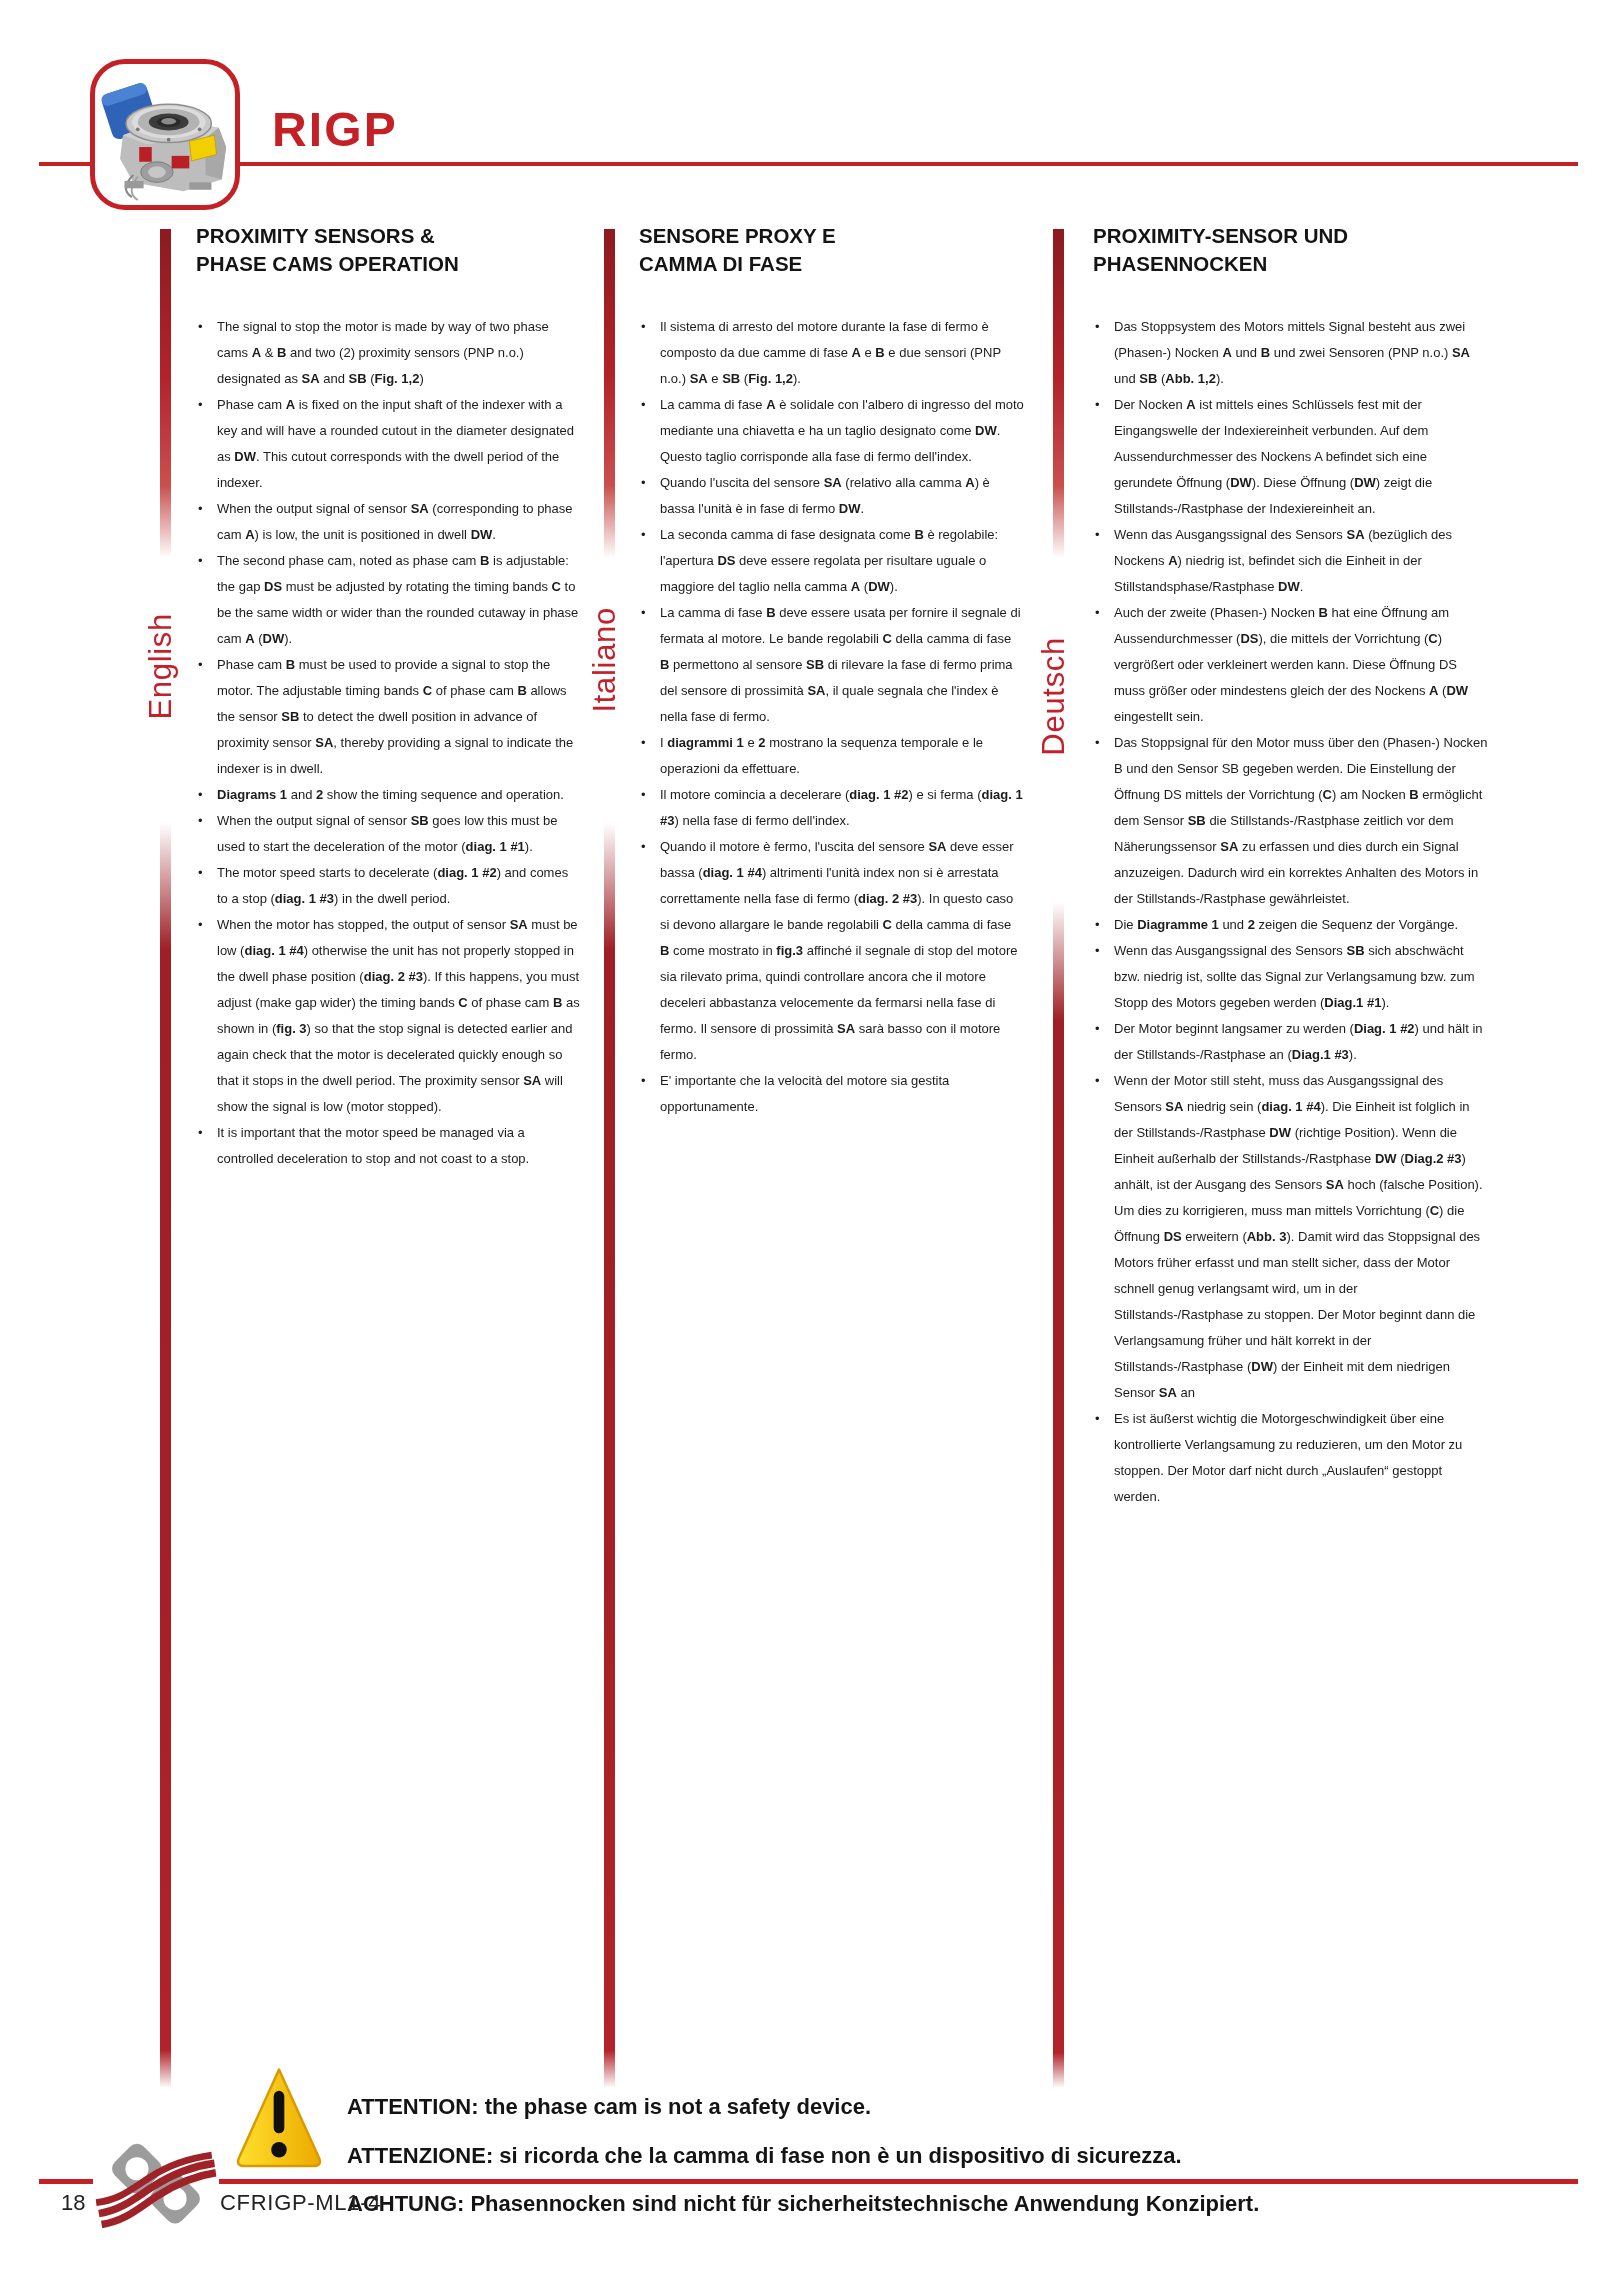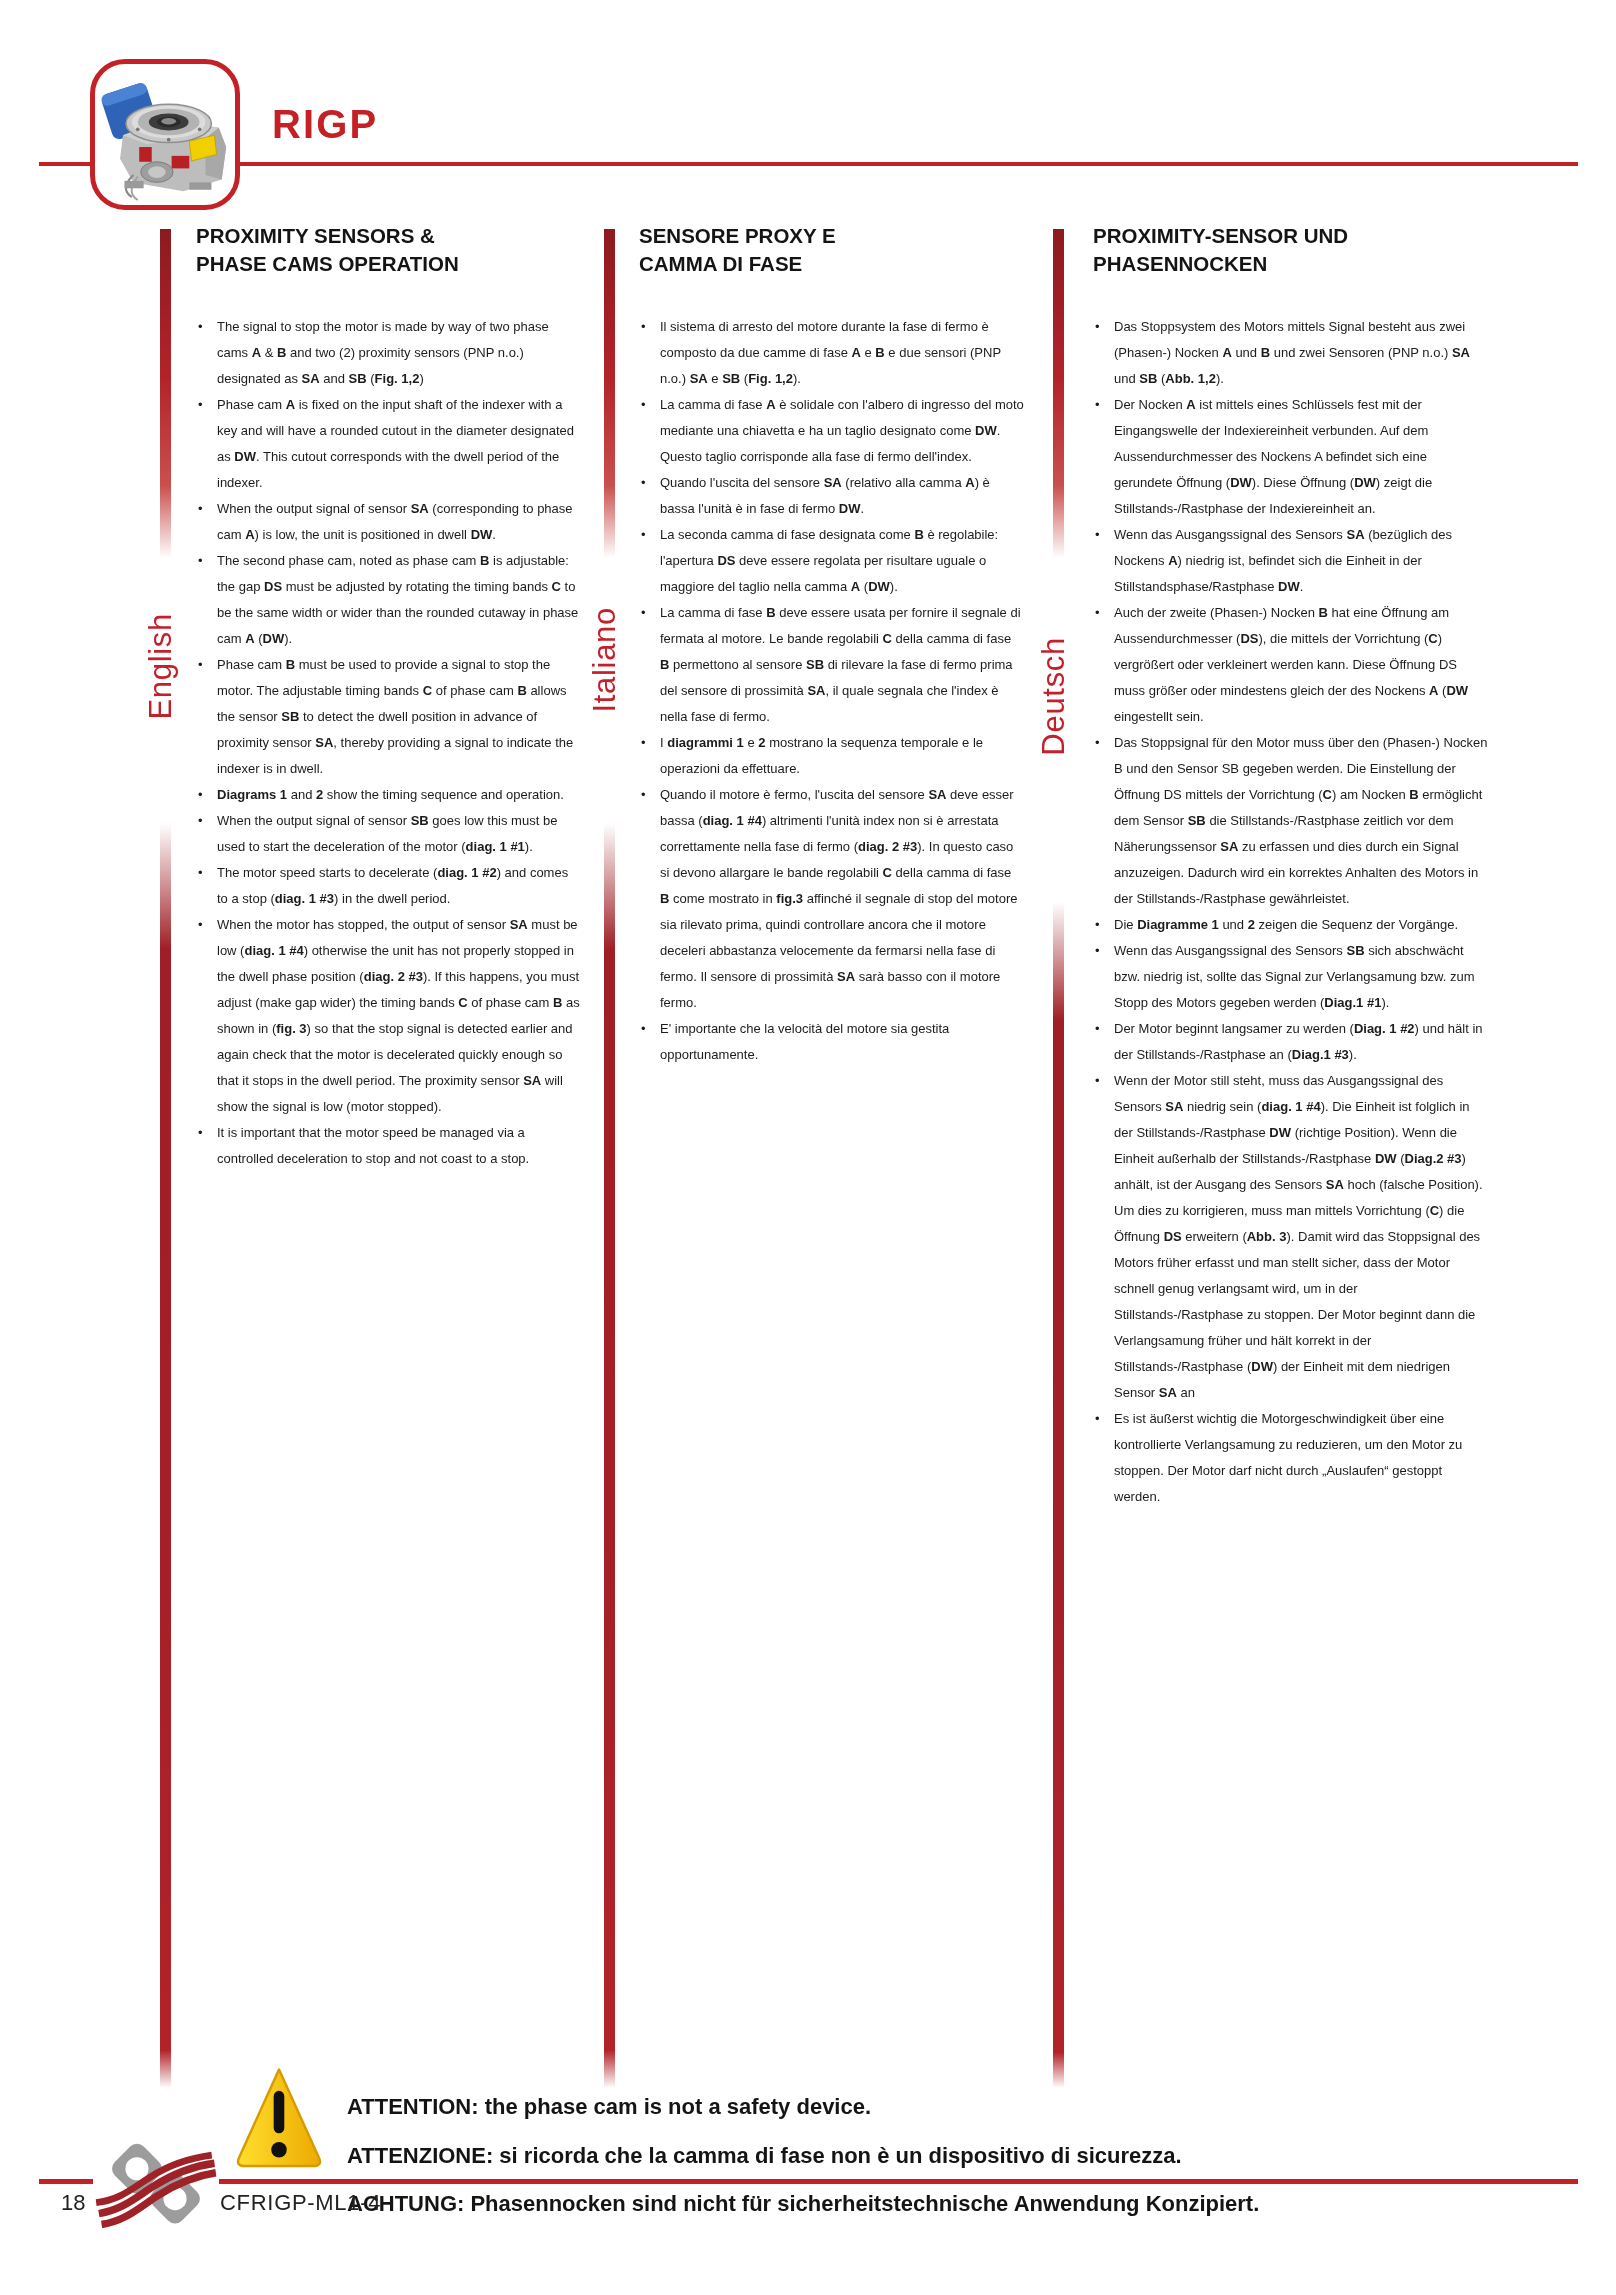--- a/index.html
+++ b/index.html
@@ -5,21 +5,21 @@
 <style>
   html,body{margin:0;padding:0;background:#ffffff;}
   .page{position:relative;width:1616px;height:2295px;background:#ffffff;
         font-family:"Liberation Sans","DejaVu Sans",sans-serif;color:#1c1c1c;overflow:hidden;}
 
   
   .top-rule{position:absolute;left:39px;top:162px;width:1539px;height:4.2px;background:#c42127;}
   .logo-box{position:absolute;left:90px;top:59px;width:150px;height:151px;background:#fff;
             border:5.6px solid #c42127;border-radius:35px;z-index:3;box-sizing:border-box;overflow:hidden;}
   .logo-box svg{width:100%;height:100%;display:block;}
-  .page-title{position:absolute;left:272px;top:102px;font-size:40px;font-weight:bold;
+  .page-title{position:absolute;left:272px;top:102px;font-size:48px;font-weight:bold;
               color:#c42127;letter-spacing:2.1px;z-index:2;}
 
   
   .bar{position:absolute;width:10.6px;}
   .bar.seg1{top:229px;height:329px;
     background:linear-gradient(to bottom,#8c1b20 0%,#b22329 45%,#c9504e 78%,rgba(240,214,212,0) 100%);}
   .bar.seg2{top:823px;height:1265px;
     background:linear-gradient(to bottom,rgba(240,214,212,0) 0%,#9e1f25 10%,#a32026 55%,#b22329 97%,rgba(240,214,212,0) 100%);}
   .bar.e{left:160px;} .bar.i{left:604px;} .bar.g{left:1053px;}
   .bar.g.seg2{top:902px;height:1186px;}
@@ -124,20 +124,21 @@
   <div class="col c2">
     <div class="col-heading">SENSORE PROXY E
 CAMMA DI FASE</div>
     <ul class="bullets">
         <li>Il sistema di arresto del motore durante la fase di fermo è composto da due camme di fase <b>A</b> e <b>B</b> e due sensori (PNP n.o.) <b>SA</b> e <b>SB</b> (<b>Fig. 1,2</b>).</li>
         <li>La camma di fase <b>A</b> è solidale con l'albero di ingresso del moto mediante una chiavetta e ha un taglio designato come <b>DW</b>. Questo taglio corrisponde alla fase di fermo dell'index.</li>
         <li>Quando l'uscita del sensore <b>SA</b> (relativo alla camma <b>A</b>) è bassa l'unità è in fase di fermo <b>DW</b>.</li>
         <li>La seconda camma di fase designata come <b>B</b> è regolabile: l'apertura <b>DS</b> deve essere regolata per risultare uguale o maggiore del taglio nella camma <b>A</b> (<b>DW</b>).</li>
         <li>La camma di fase <b>B</b> deve essere usata per fornire il segnale di fermata al motore. Le bande regolabili <b>C</b> della camma di fase <b>B</b> permettono al sensore <b>SB</b> di rilevare la fase di fermo prima del sensore di prossimità <b>SA</b>, il quale segnala che l'index è nella fase di fermo.</li>
         <li>I <b>diagrammi 1</b> e <b>2</b> mostrano la sequenza temporale e le operazioni da effettuare.</li>
+        <li>Il motore comincia a decelerare (<b>diag. 1 #2</b>) e si ferma (<b>diag. 1 #3</b>) nella fase di fermo dell'index.</li>
         <li>Quando il motore è fermo, l'uscita del sensore <b>SA</b> deve esser bassa (<b>diag. 1 #4</b>) altrimenti l'unità index non si è arrestata correttamente nella fase di fermo (<b>diag. 2 #3</b>). In questo caso si devono allargare le bande regolabili <b>C</b> della camma di fase <b>B</b> come mostrato in <b>fig.3</b> affinché il segnale di stop del motore sia rilevato prima, quindi controllare ancora che il motore deceleri abbastanza velocemente da fermarsi nella fase di fermo. Il sensore di prossimità <b>SA</b> sarà basso con il motore fermo.</li>
         <li>E' importante che la velocità del motore sia gestita opportunamente.</li>
       </ul>
   </div>
 
   <div class="col c3">
     <div class="col-heading">PROXIMITY-SENSOR UND
 PHASENNOCKEN</div>
     <ul class="bullets">
         <li>Das Stoppsystem des Motors mittels Signal besteht aus zwei (Phasen-) Nocken <b>A</b> und <b>B</b> und zwei Sensoren (PNP n.o.) <b>SA</b> und <b>SB</b> (<b>Abb. 1,2</b>).</li>

